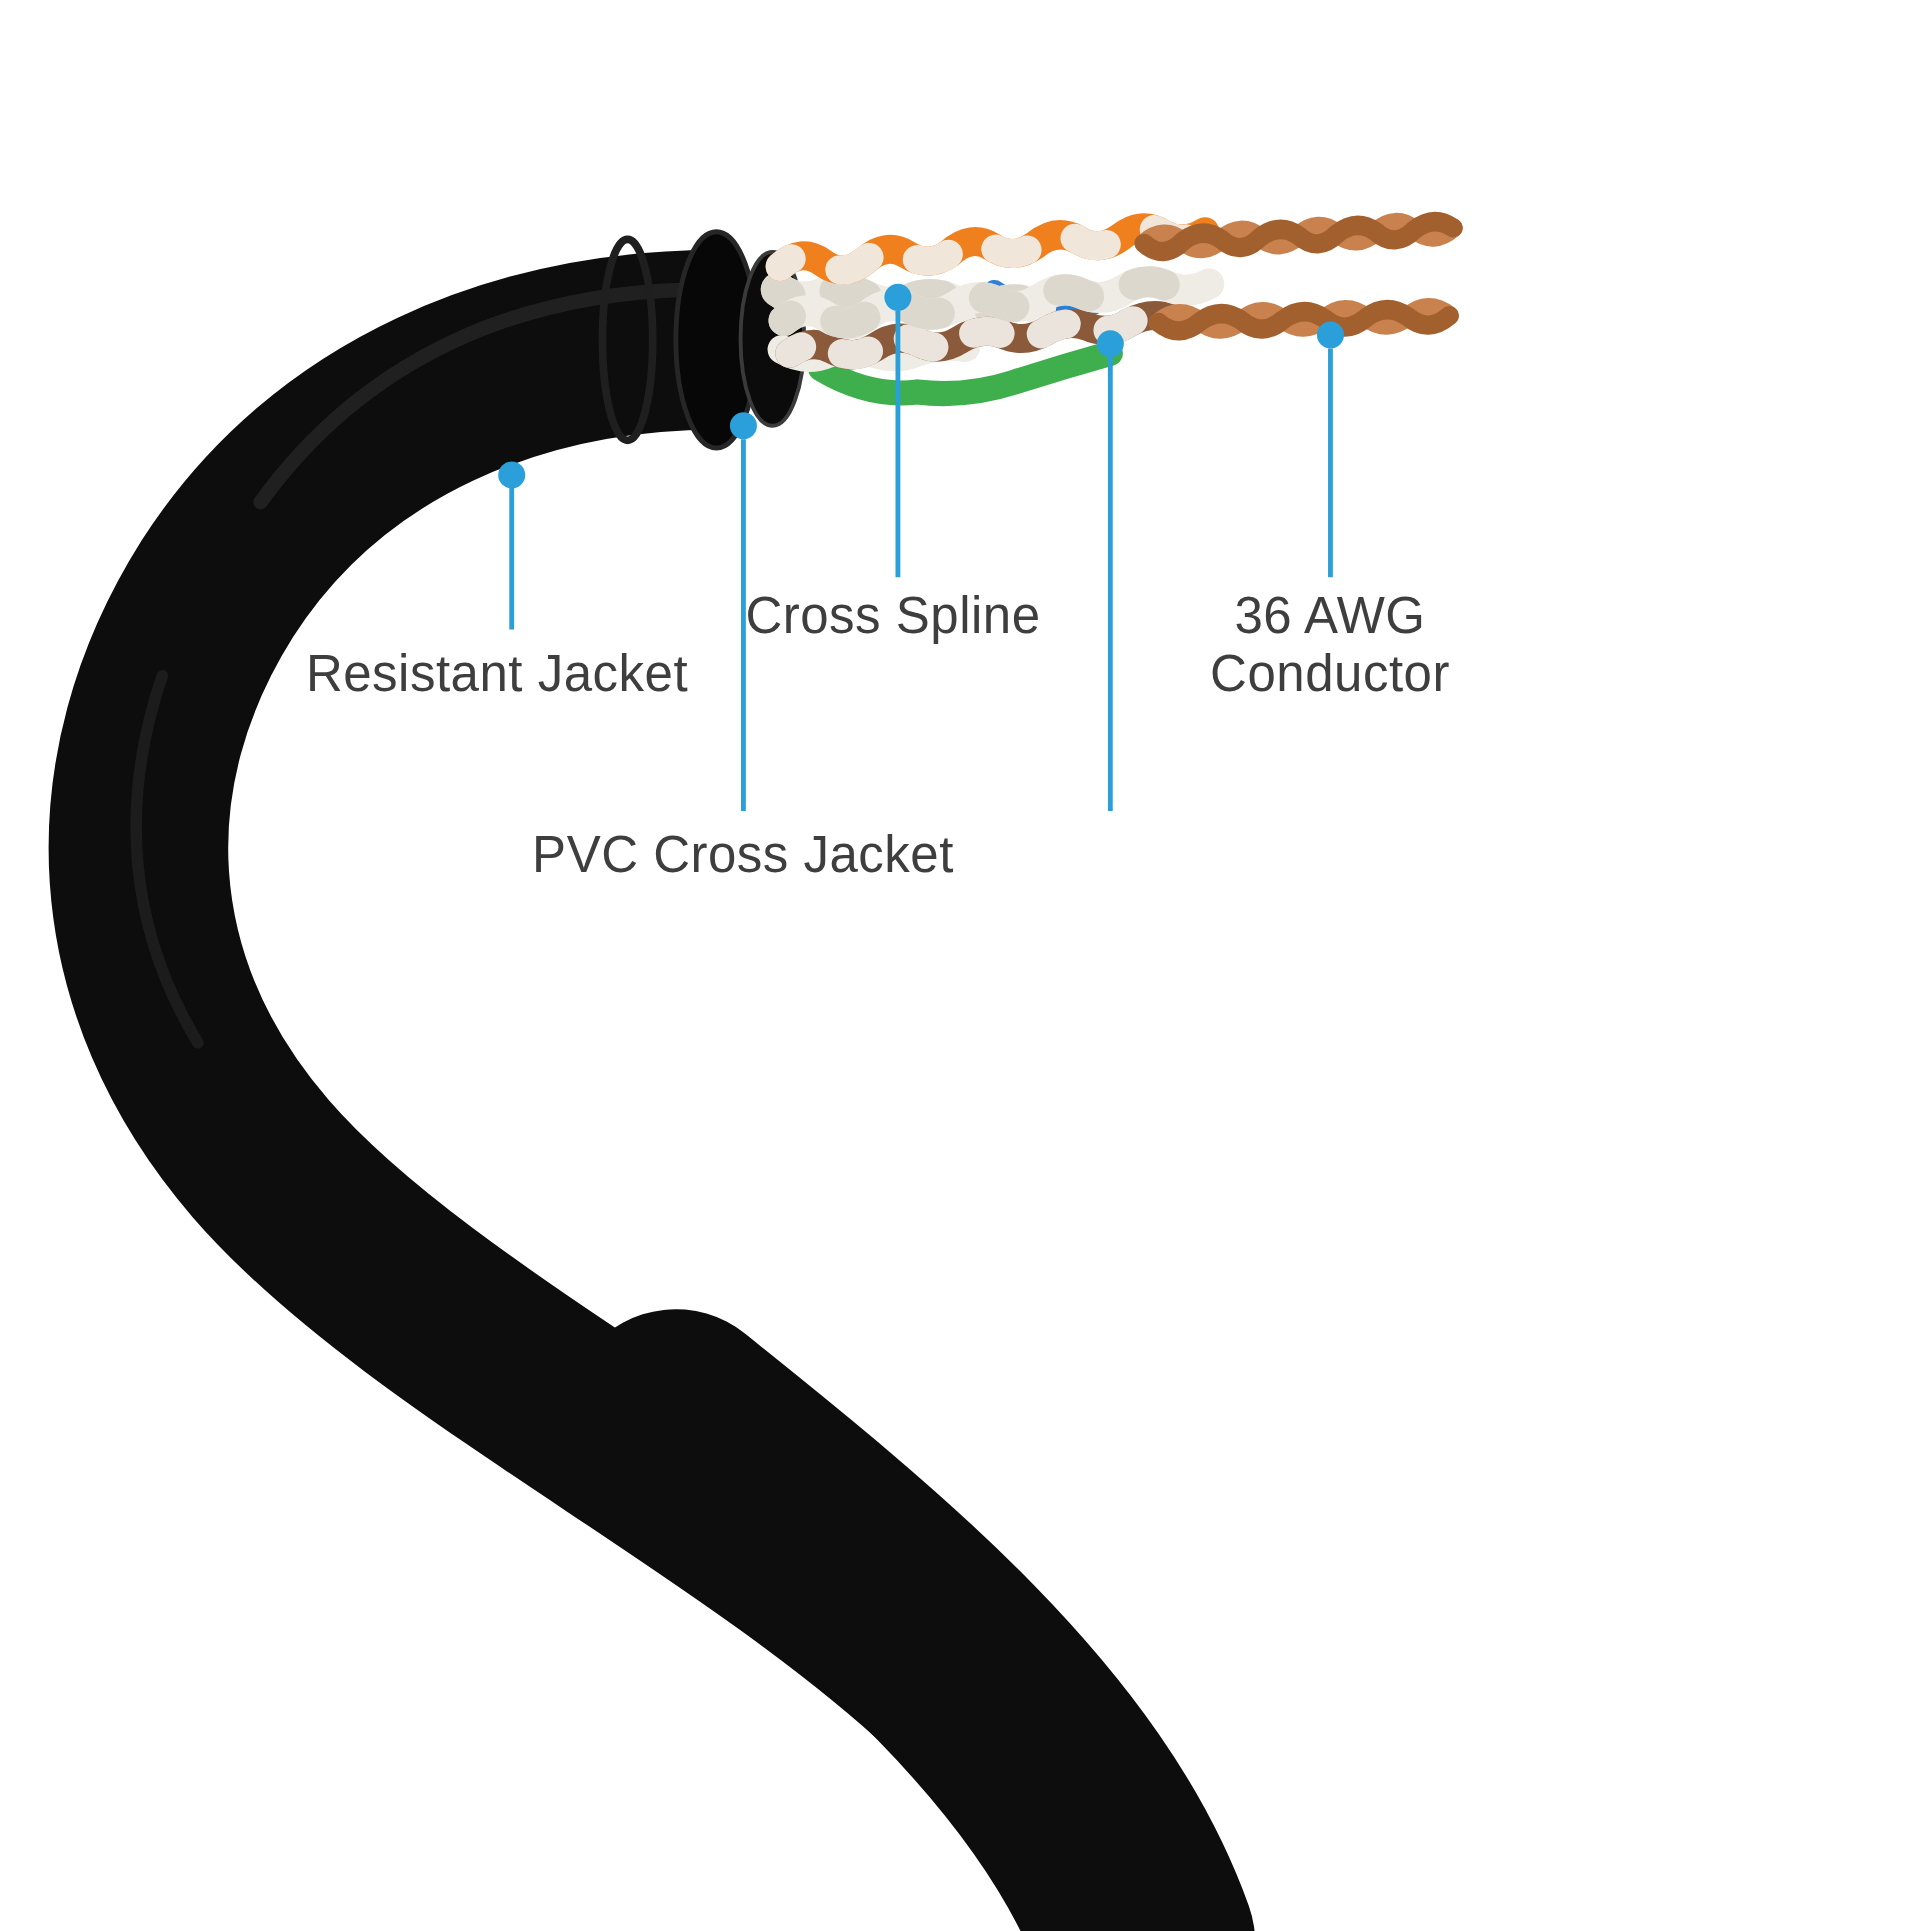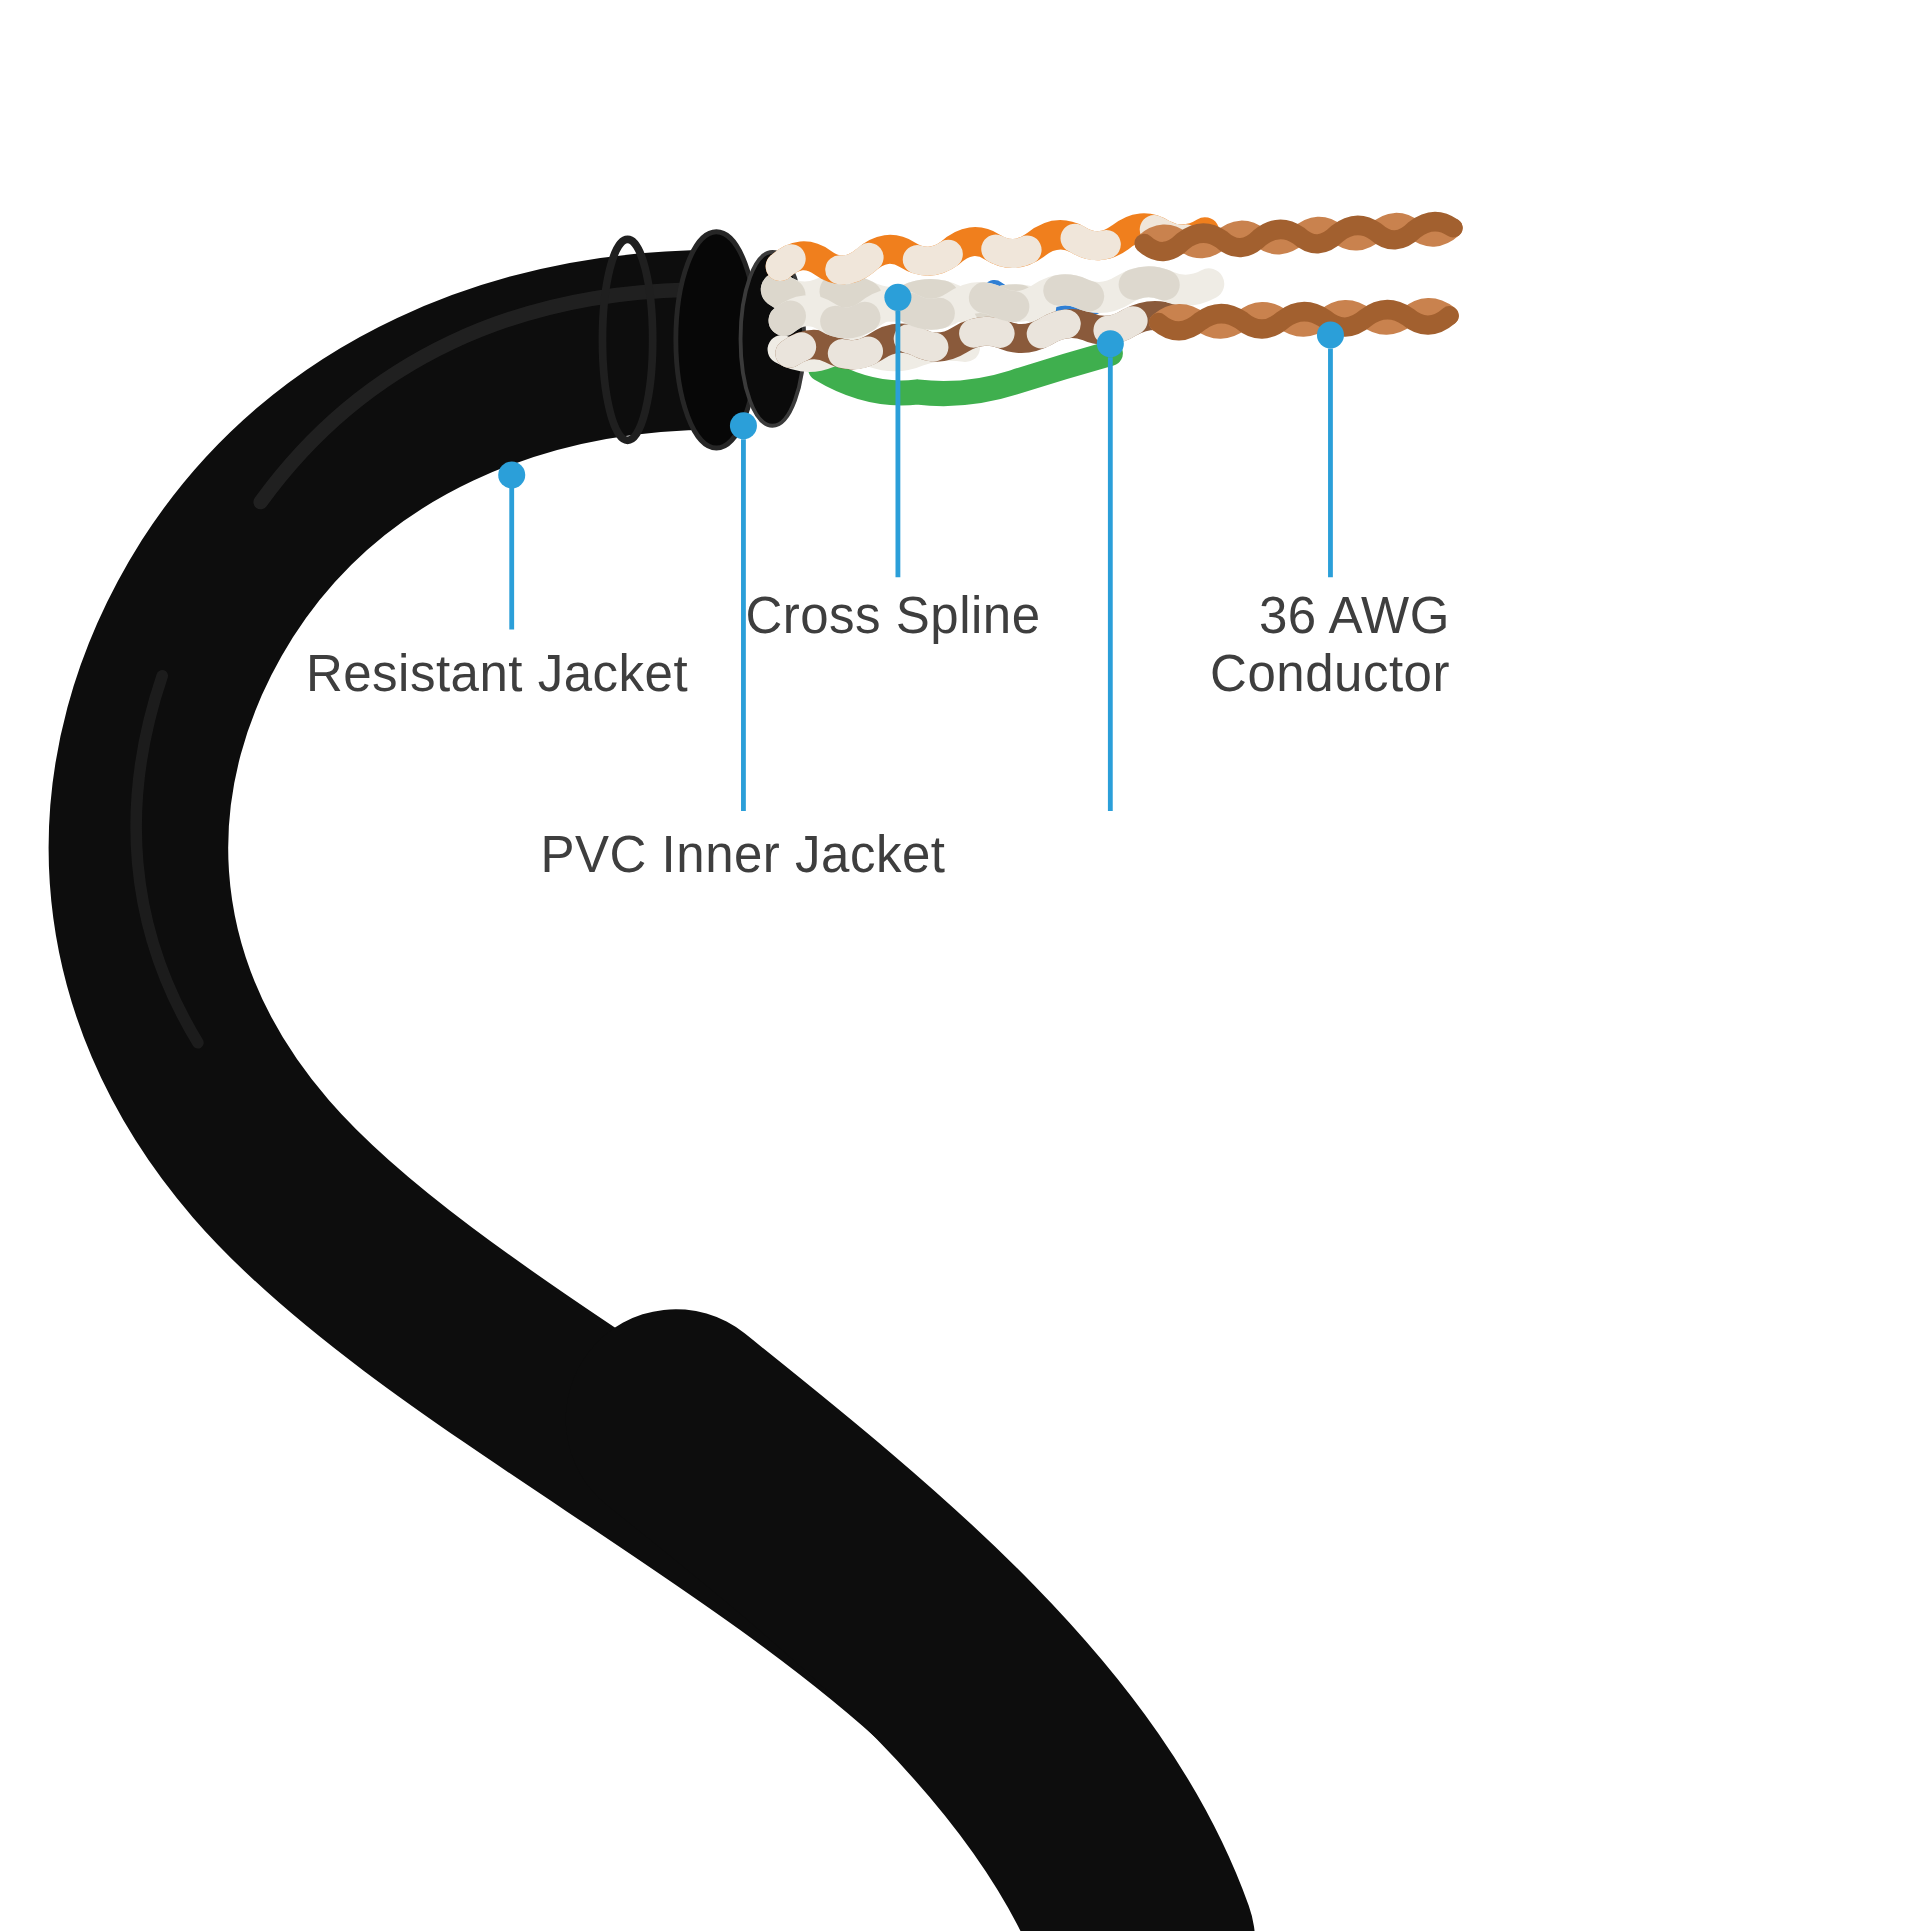--- a/index.html
+++ b/index.html
@@ -30,21 +30,21 @@
   .label{
     position:absolute;
     transform:translateX(-50%);
     text-align:center;
     color:var(--text);
     font-size:51px;
     line-height:1.14;
     white-space:nowrap;
     letter-spacing:0.5px;
   }
-  .label span{display:block;text-align:right;}
+  .label span{display:block;}
 </style>
 </head>
 <body>
 
 <div class="stage">
 
   <svg width="1931" height="1931" viewBox="0 0 2000 2000">
 
     <g>
       <path d="M742 352 C 540 352 340 430 225 610 C 105 800 115 1020 270 1200 C 430 1385 770 1545 985 1745 C 1095 1848 1162 1925 1188 2012" fill="none" stroke="var(--cable)" stroke-width="186" stroke-linecap="butt"></path>
@@ -116,21 +116,21 @@
 
   <div class="label" style="left:497px; top:645px;">
     <span>Resistant Jacket</span>
   </div>
 
   <div class="label" style="left:893px; top:587px;">
     <span>Cross Spline</span>
   </div>
 
   <div class="label" style="left:743px; top:826px;">
-    <span>PVC Inner Jacket</span>
+    <span>PVC Cross Jacket</span>
   </div>
 
 
   <div class="label" style="left:1330px; top:587px;">
     <span>36 AWG</span>
     <span>Conductor</span>
   </div>
 
 </div>
 

